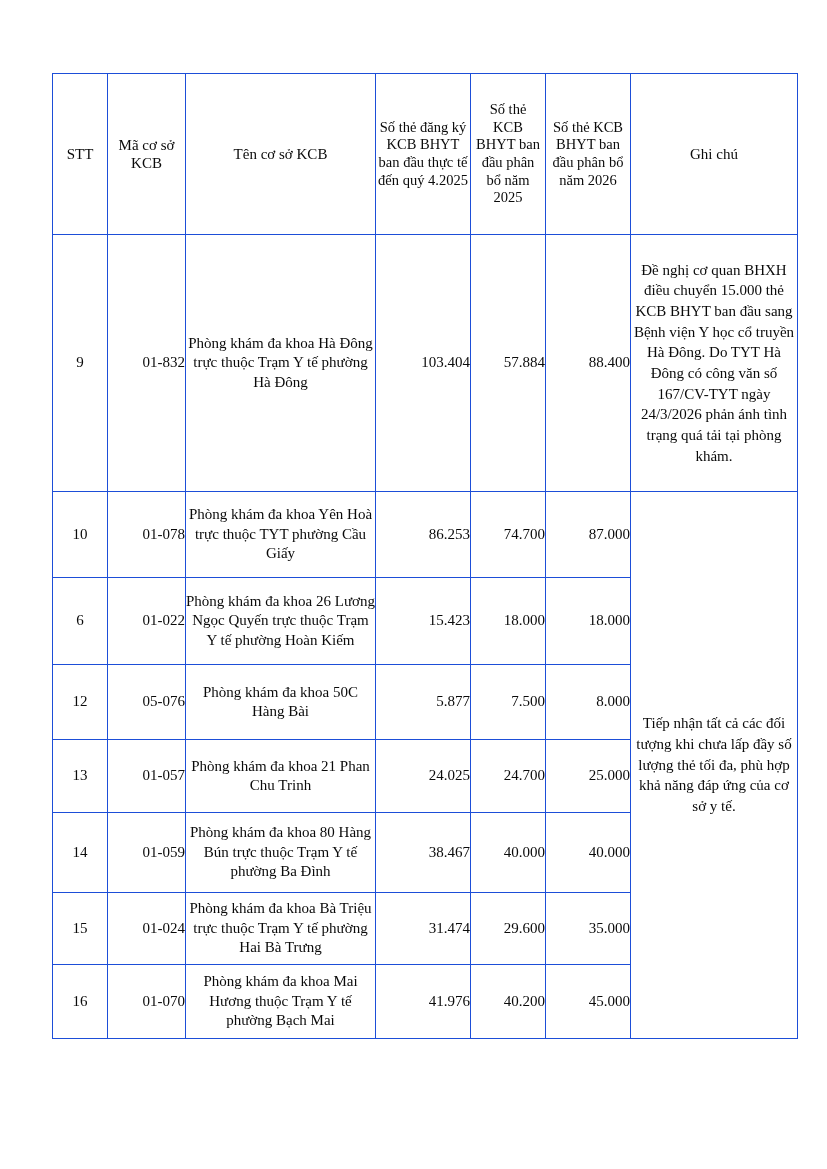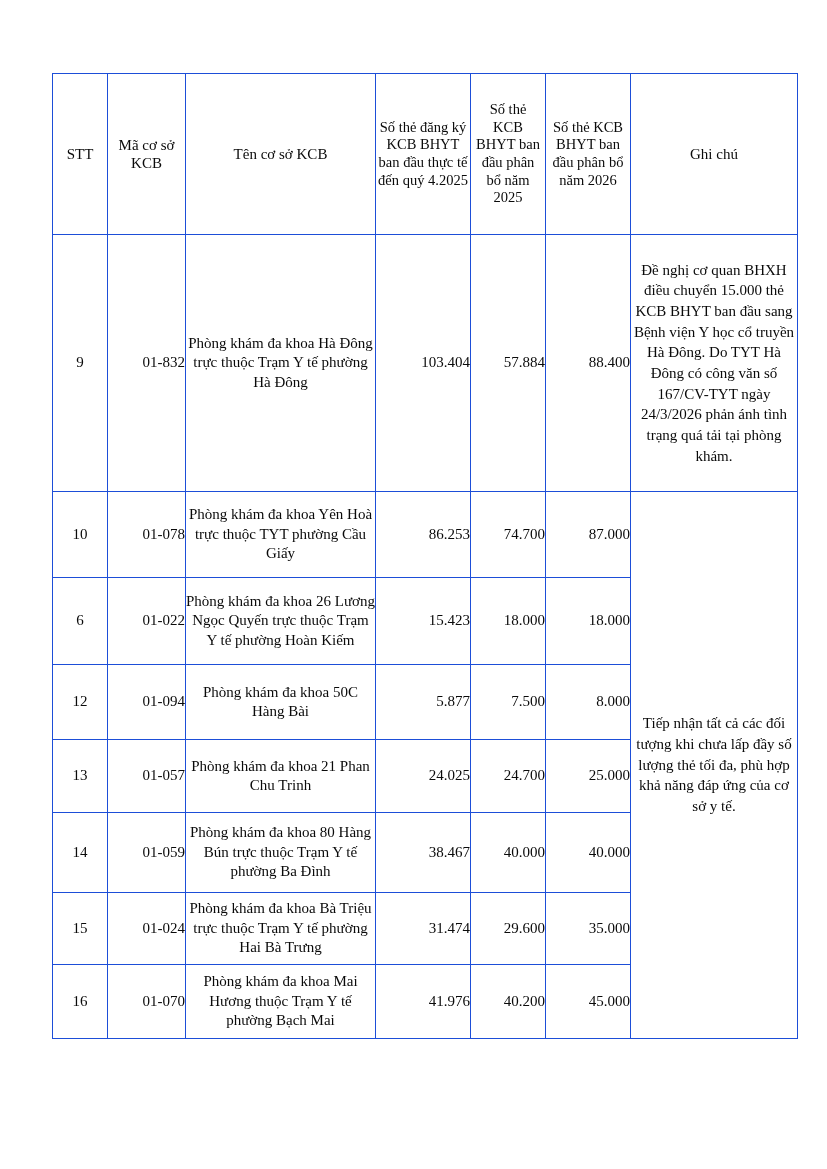--- a/index.html
+++ b/index.html
@@ -159,21 +159,21 @@
           <td class="stt">6</td>
           <td class="ma">01-022</td>
           <td class="ten">Phòng khám đa khoa 26 Lương Ngọc Quyến trực thuộc Trạm Y tế phường Hoàn Kiếm</td>
           <td class="num">15.423</td>
           <td class="num">18.000</td>
           <td class="num">18.000</td>
         </tr>
 
         <tr class="r12">
           <td class="stt">12</td>
-          <td class="ma">01-094</td>
+          <td class="ma">05-076</td>
           <td class="ten">Phòng khám đa khoa 50C Hàng Bài</td>
           <td class="num">5.877</td>
           <td class="num">7.500</td>
           <td class="num">8.000</td>
         </tr>
 
         <tr class="r13">
           <td class="stt">13</td>
           <td class="ma">01-057</td>
           <td class="ten">Phòng khám đa khoa 21 Phan Chu Trinh</td>

